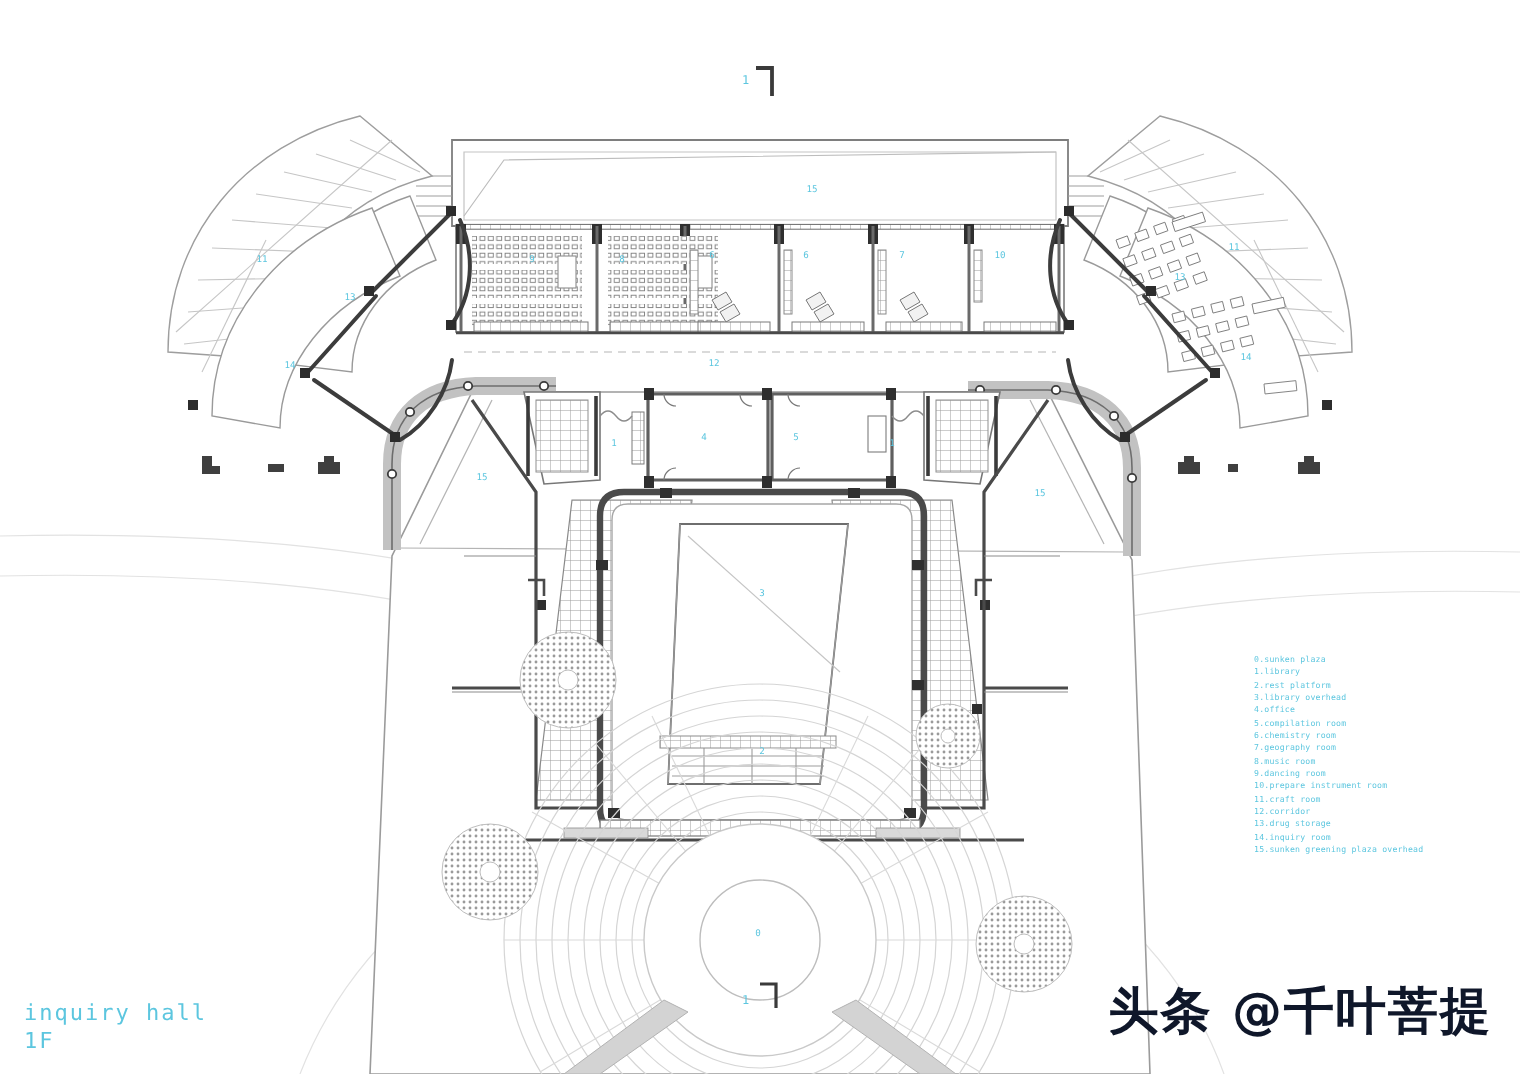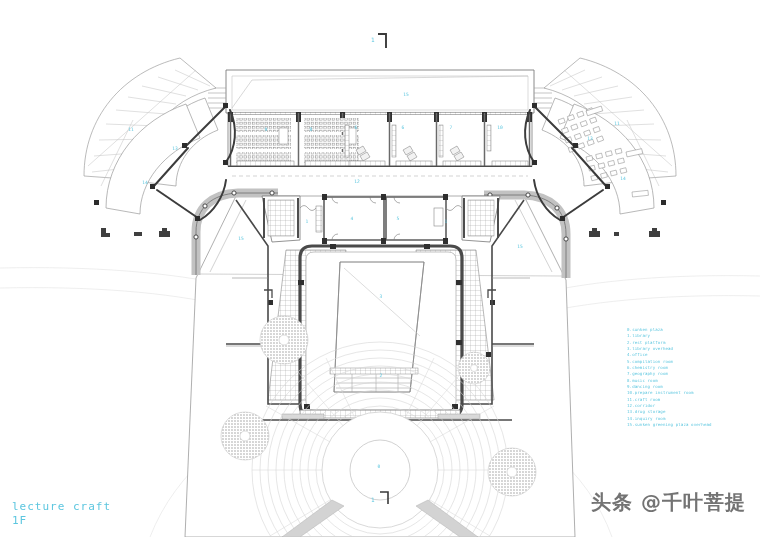--- a/index.html
+++ b/index.html
@@ -6,21 +6,21 @@
   body{width:760px;height:537px;position:relative;overflow:hidden;
        font-family:"DejaVu Sans Mono","Liberation Mono",monospace;}
   #plan{position:absolute;left:0;top:0;width:760px;height:537px;}
   .lbl{font-family:"DejaVu Sans Mono","Liberation Mono",monospace;}
   #titleblock{position:absolute;left:12px;top:500px;line-height:1.25;}
   #titleblock div{font-size:11px;letter-spacing:1px;font-family:"DejaVu Sans Mono","Liberation Mono",monospace;}
   #legendbox{position:absolute;left:627px;top:327px;}
   #legendbox div{font-size:4.1px;line-height:6.35px;white-space:nowrap;
        font-family:"DejaVu Sans Mono","Liberation Mono",monospace;letter-spacing:.1px;}
   #watermark{position:absolute;right:14px;top:489px;display:flex;align-items:center;gap:7px;}
-  #watermark .wm-t{font-size:20px;font-weight:700;color:#737373;
+  #watermark .wm-t{font-size:25px;font-weight:700;color:#0f172a;
        font-family:"DejaVu Sans","Liberation Sans",sans-serif;letter-spacing:1px;}
 </style>
 </head>
 <body>
 
 <svg id="plan" viewBox="0 0 760 537">
   <defs>
     <pattern id="treeDots" width="3" height="3" patternUnits="userSpaceOnUse">
       <rect width="3" height="3" fill="#ffffff"></rect>
       <circle cx="1" cy="1" r="0.72" fill="#9a9a9a"></circle>
@@ -465,21 +465,21 @@
       <text x="131" y="131" font-size="4.6" text-anchor="middle" fill="#5cc6df" class="lbl">11</text>
       <text x="175" y="150" font-size="4.6" text-anchor="middle" fill="#5cc6df" class="lbl">13</text>
       <text x="145" y="184" font-size="4.6" text-anchor="middle" fill="#5cc6df" class="lbl">14</text>
       <text x="617" y="125" font-size="4.6" text-anchor="middle" fill="#5cc6df" class="lbl">11</text>
       <text x="590" y="140" font-size="4.6" text-anchor="middle" fill="#5cc6df" class="lbl">13</text>
       <text x="623" y="180" font-size="4.6" text-anchor="middle" fill="#5cc6df" class="lbl">14</text>
     </g>
 </svg>
 
 <div id="titleblock">
-  <div style="color:#5cc6df">lecture craft</div>
+  <div style="color:#5cc6df">inquiry hall</div>
   <div style="color:#5cc6df">1F</div>
 </div>
 
 <div id="legendbox">
     <div style="color: rgb(92, 198, 223);">0.sunken plaza</div>
     <div style="color: rgb(92, 198, 223);">1.library</div>
     <div style="color: rgb(92, 198, 223);">2.rest platform</div>
     <div style="color: rgb(92, 198, 223);">3.library overhead</div>
     <div style="color: rgb(92, 198, 223);">4.office</div>
     <div style="color: rgb(92, 198, 223);">5.compilation room</div>

